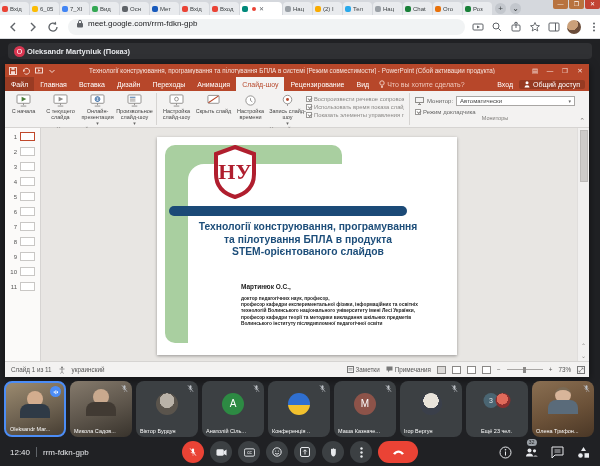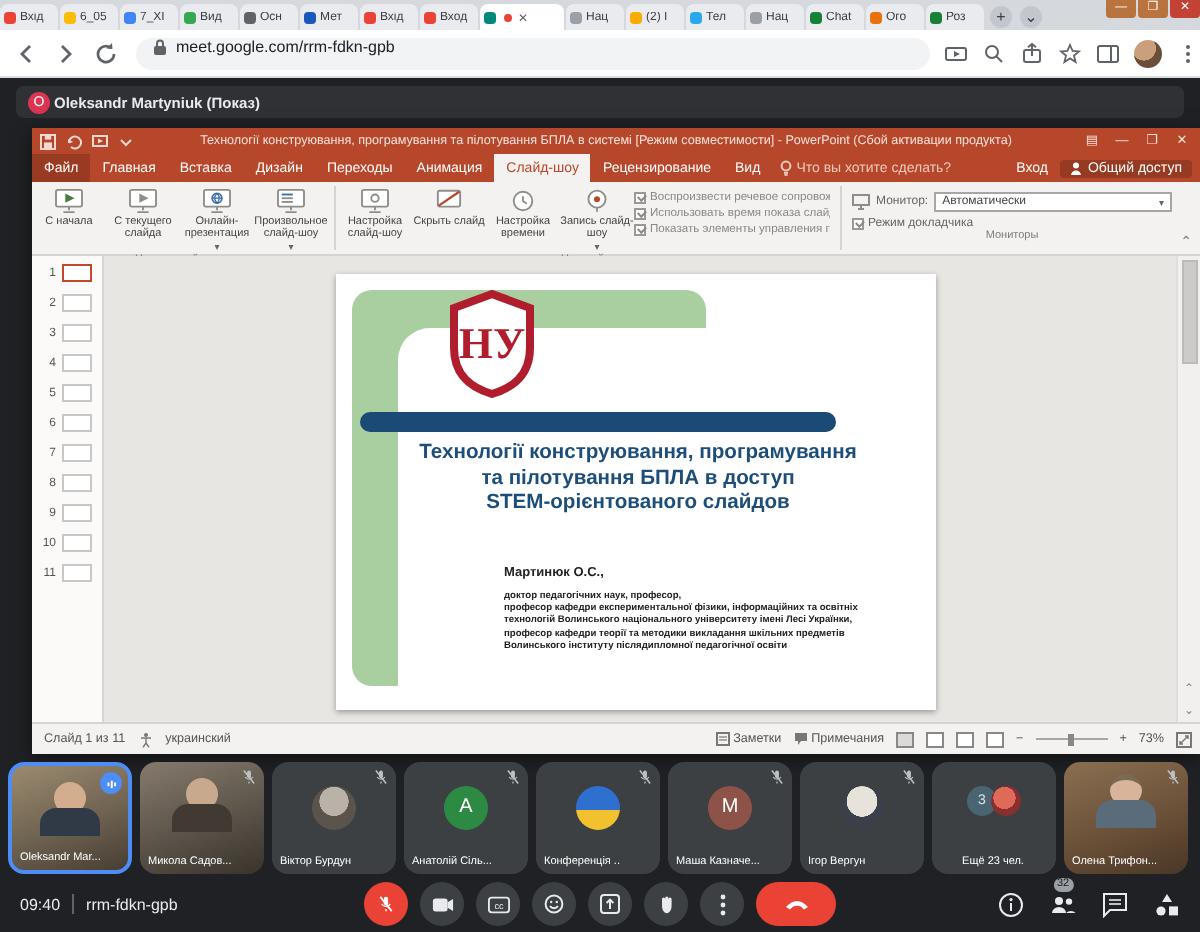--- a/index.html
+++ b/index.html
@@ -26,21 +26,21 @@
   .omnibox .url { font-size:8px; color:#202124; margin-left:4px; }
   .rtic { width:12px; height:12px; color:#5f6368; margin-left:7px; flex:none; }
   .avatar-sm { width:14px; height:14px; border-radius:50%; background:radial-gradient(circle at 35% 30%, #caa07a 0 45%, #6b4d3a 46% 100%); margin-left:7px; flex:none; }
 
   
   .banner { position:absolute; left:8px; top:43px; width:584px; height:16px; background:#303134; border-radius:4px; display:flex; align-items:center; padding:0 6px; }
   .banner .bav { width:11px; height:11px; border-radius:50%; background:#d93651; color:#fff; font-size:7px; line-height:11px; text-align:center; flex:none; }
   .banner .btxt { font-size:7.5px; color:#e8eaed; margin-left:2px; font-weight:bold; }
 
   
-  .ppt { position:absolute; left:16px; top:64px; width:584px; height:313px; background:#f3f2f1; box-shadow:0 2px 8px rgba(0,0,0,.5); }
+  .ppt { position:absolute; left:5px; top:64px; width:584px; height:313px; background:#f3f2f1; box-shadow:0 2px 8px rgba(0,0,0,.5); }
   .ptitle { position:absolute; left:0; top:0; width:100%; height:13px; background:#b7472a; display:flex; align-items:center; color:#fff; }
   .qat { display:flex; align-items:center; margin-left:4px; gap:5px; }
   .qic { width:8px; height:8px; color:#f3d9d1; }
   .ptext { flex:1; text-align:center; font-size:6.3px; color:#f6e3dd; white-space:nowrap; overflow:hidden; }
   .pwc { display:flex; margin-right:2px; gap:1px; }
   .pwc div { width:14px; height:11px; font-size:6.5px; line-height:11px; text-align:center; color:#f6e3dd; }
   .pmenu { position:absolute; left:0; top:13px; width:100%; height:14px; background:#b7472a; display:flex; align-items:stretch; }
   .mtab { font-size:7px; color:#fff; padding:0 6px; display:flex; align-items:center; white-space:nowrap; }
   .mtab.file { background:rgba(0,0,0,.16); }
   .mtab.active { background:#f3f2f1; color:#b7472a; }
@@ -545,21 +545,21 @@
           <div class="swhite"></div>
           <div class="slogo">
             <svg viewBox="0 0 46 54">
               <path d="M23 2 L42 9 V29 C42 43 33 49 23 52 C13 49 4 43 4 29 V9 Z" fill="#fff" stroke="#b01e2e" stroke-width="4"></path>
               <text x="23" y="34" text-anchor="middle" font-size="22" font-weight="bold" fill="#b01e2e" font-family="Liberation Serif, serif">НУ</text>
             </svg>
           </div>
           <div class="snavy"></div>
           <div class="stitle">
             <div>Технології конструювання, програмування</div>
-            <div>та пілотування БПЛА в доступ</div>
+            <div>та пілотування БПЛА в продукта</div>
             <div>STEM-орієнтованого слайдов</div>
           </div>
           <div class="sauthor">Мартинюк О.С.,</div>
           <div class="screds">
             <div>доктор педагогічних наук, професор,</div>
             <div>професор кафедри експериментальної фізики, інформаційних та освітніх</div>
             <div>технологій Волинського національного університету імені Лесі Українки,</div>
             <div>професор кафедри теорії та методики викладання шкільних предметів</div>
             <div>Волинського інституту післядипломної педагогічної освіти</div>
           </div>
@@ -734,21 +734,21 @@
             <line x1="7" y1="10.5" x2="7" y2="12" stroke="currentColor"></line>
             <line x1="3" y1="2" x2="11" y2="12" stroke="currentColor" stroke-width="1.2"></line>
           </svg>
         </span>
       <span class="tname">Олена Трифон...</span>
     </div>
   </div>
 
   <div class="bbar">
     <div class="binfo">
-      <span>09:40</span>
+      <span>12:40</span>
       <span class="bsep"></span>
       <span>rrm-fdkn-gpb</span>
     </div>
     <div class="bcenter">
       <div class="cbtn red">
           <span style="width:10px;height:10px">
             <svg viewBox="0 0 14 14">
               <rect x="5.5" y="2" width="3" height="6" rx="1.5" fill="currentColor"></rect>
               <path d="M4 7a3.5 3.5 0 0 0 6 0" fill="none" stroke="currentColor"></path>
               <line x1="7" y1="10.5" x2="7" y2="12" stroke="currentColor"></line>

